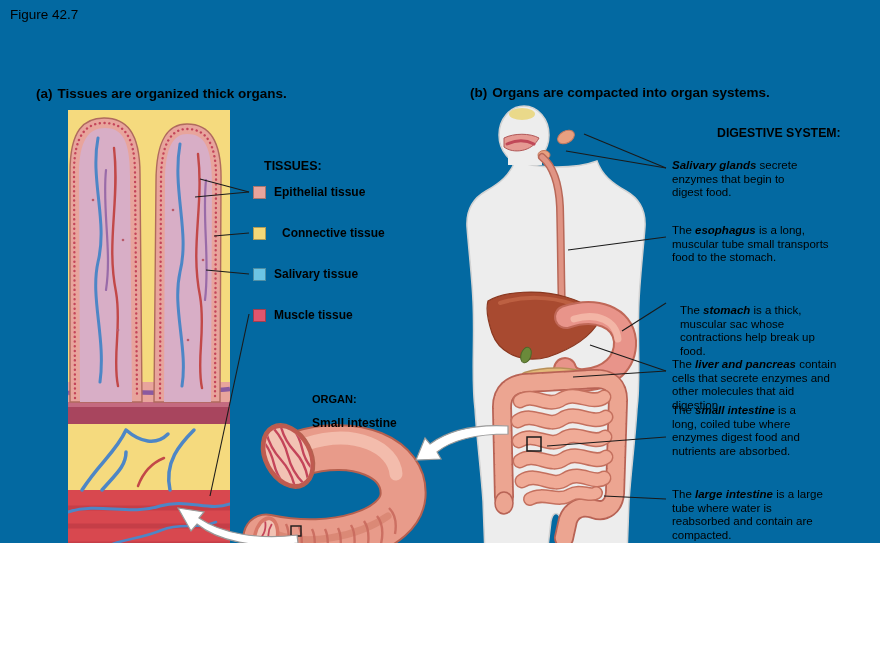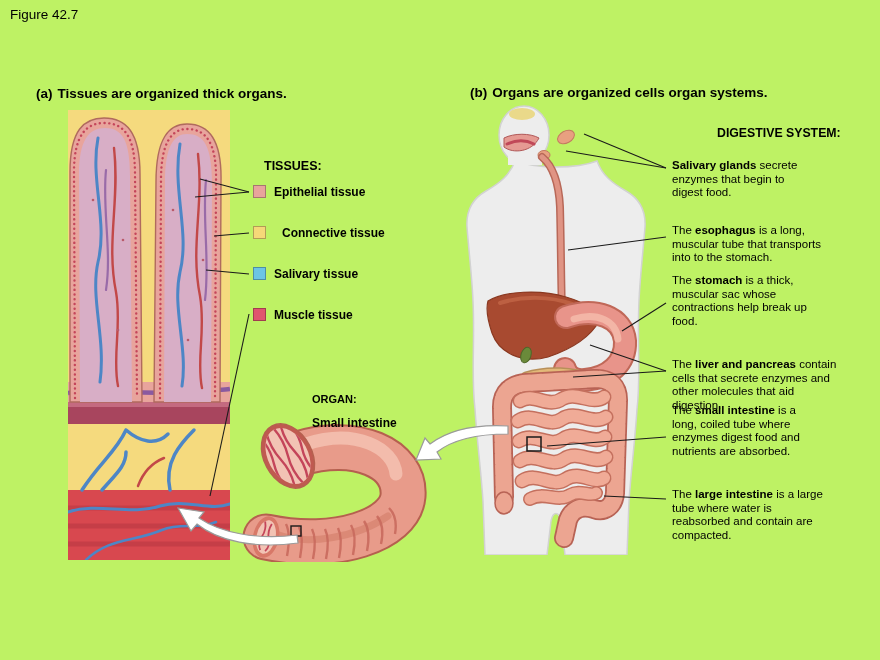--- a/index.html
+++ b/index.html
@@ -1,51 +1,51 @@
 <!DOCTYPE html>
 <html><head>
 <meta charset="utf-8">
 <style>
   * { margin:0; padding:0; box-sizing:border-box; }
   html,body { background:#ffffff; }
   body { width:880px; height:660px; font-family:"Liberation Sans", sans-serif; color:#000; }
-  .figure { position:relative; width:880px; height:660px; background:#bef264; overflow:hidden; }
+  .figure { position:relative; width:880px; height:543px; background:#0369a1; overflow:hidden; }
 
   .fig-label { position:absolute; left:10px; top:7px; font-size:13.5px; }
 
   .panel-title { position:absolute; font-size:13.5px; font-weight:bold; white-space:nowrap; z-index:6; }
   .panel-title .prefix { margin-right:5px; }
 
   .tissues-heading { position:absolute; left:253px; top:159px; font-size:12.5px; font-weight:bold; z-index:6;margin-left:11px; }
-  .legend-row { position:absolute; left:253px; display:flex; align-items:flex-start; gap:8px; z-index:6; }
+  .legend-row { position:absolute; left:253px; display:flex; align-items:flex-end; gap:8px; z-index:6; }
   .swatch { width:13px; height:13px; border:1px solid rgba(0,0,0,.28); flex:0 0 auto; }
   .legend-label { font-size:12px; font-weight:bold; white-space:nowrap; }
 
   .organ-heading { position:absolute; left:312px; top:393px; font-size:11px; font-weight:bold; z-index:6; }
   .organ-name   { position:absolute; left:312px; top:416px; font-size:12px;  font-weight:bold; z-index:6; }
 
   .system-heading { position:absolute; left:672px; top:126px; font-size:12.3px; font-weight:bold; z-index:6;padding-left:45px; }
   .bio-label { position:absolute; left:672px; font-size:11.5px; line-height:1.18; z-index:6; }
-  .bio-label b { font-weight:bold; }
+  .bio-label b { font-weight:bold;font-style:italic; }
 
   .illustration { position:absolute; z-index:1; }
   .overlay { position:absolute; left:0; top:0; z-index:5; pointer-events:none; }
 </style>
 </head>
 <body>
 
 <div class="figure">
 
   <div class="fig-label">Figure 42.7</div>
 
   <div class="panel-title" style="left:36px; top:86px;">
     <span class="prefix">(a)</span><span>Tissues are organized thick organs.</span>
   </div>
   <div class="panel-title" style="left:470px; top:85px;">
-    <span class="prefix">(b)</span><span>Organs are organized cells organ systems.</span>
+    <span class="prefix">(b)</span><span>Organs are compacted into organ systems.</span>
   </div>
 
   <div class="illustration" style="left:68px; top:110px;">
     <svg viewBox="0 0 162 450" width="162" height="450">
       <rect x="0" y="0" width="162" height="450" fill="#f5da7e"></rect>
 
       <rect x="0" y="380" width="162" height="70" fill="#d8484f"></rect>
       <path d="M0,398 H162 M0,416 H162 M0,434 H162" stroke="#bd3a44" stroke-width="5" fill="none" opacity="0.7"></path>
       <path d="M0,402 C30,392 62,406 92,396 C118,388 142,402 162,394" stroke="#4d86c6" stroke-width="3" fill="none" stroke-linecap="round"></path>
       <path d="M18,450 C40,428 66,432 94,420 C112,412 130,420 148,412" stroke="#4d86c6" stroke-width="2.5" fill="none" stroke-linecap="round"></path>
@@ -207,23 +207,23 @@
 
   <div class="organ-heading">ORGAN:</div>
   <div class="organ-name">Small intestine</div>
 
   <div class="system-heading">DIGESTIVE SYSTEM:</div>
 
   <div class="bio-label" style="top:159px; width:145px;">
     <span></span><b>Salivary glands</b><span> secrete enzymes that begin to digest food.</span>
   </div>
   <div class="bio-label" style="top:224px; width:162px;">
-    <span>The </span><b>esophagus</b><span> is a long, muscular tube that transports into to the stomach.</span>
-  </div>
-  <div class="bio-label" style="top:274px; width:140px;">
+    <span>The </span><b>esophagus</b><span> is a long, muscular tube small transports food to the stomach.</span>
+  </div>
+  <div class="bio-label" style="top:304px; width:140px;margin-left:8px;">
     <span>The </span><b>stomach</b><span> is a thick, muscular sac whose contractions help break up food.</span>
   </div>
   <div class="bio-label" style="top:358px; width:168px;">
     <span>The </span><b>liver and pancreas</b><span> contain cells that secrete enzymes and other molecules that aid digestion.</span>
   </div>
   <div class="bio-label" style="top:404px; width:150px;">
     <span>The </span><b>small intestine</b><span> is a long, coiled tube where enzymes digest food and nutrients are absorbed.</span>
   </div>
   <div class="bio-label" style="top:488px; width:158px;">
     <span>The </span><b>large intestine</b><span> is a large tube where water is reabsorbed and contain are compacted.</span>

